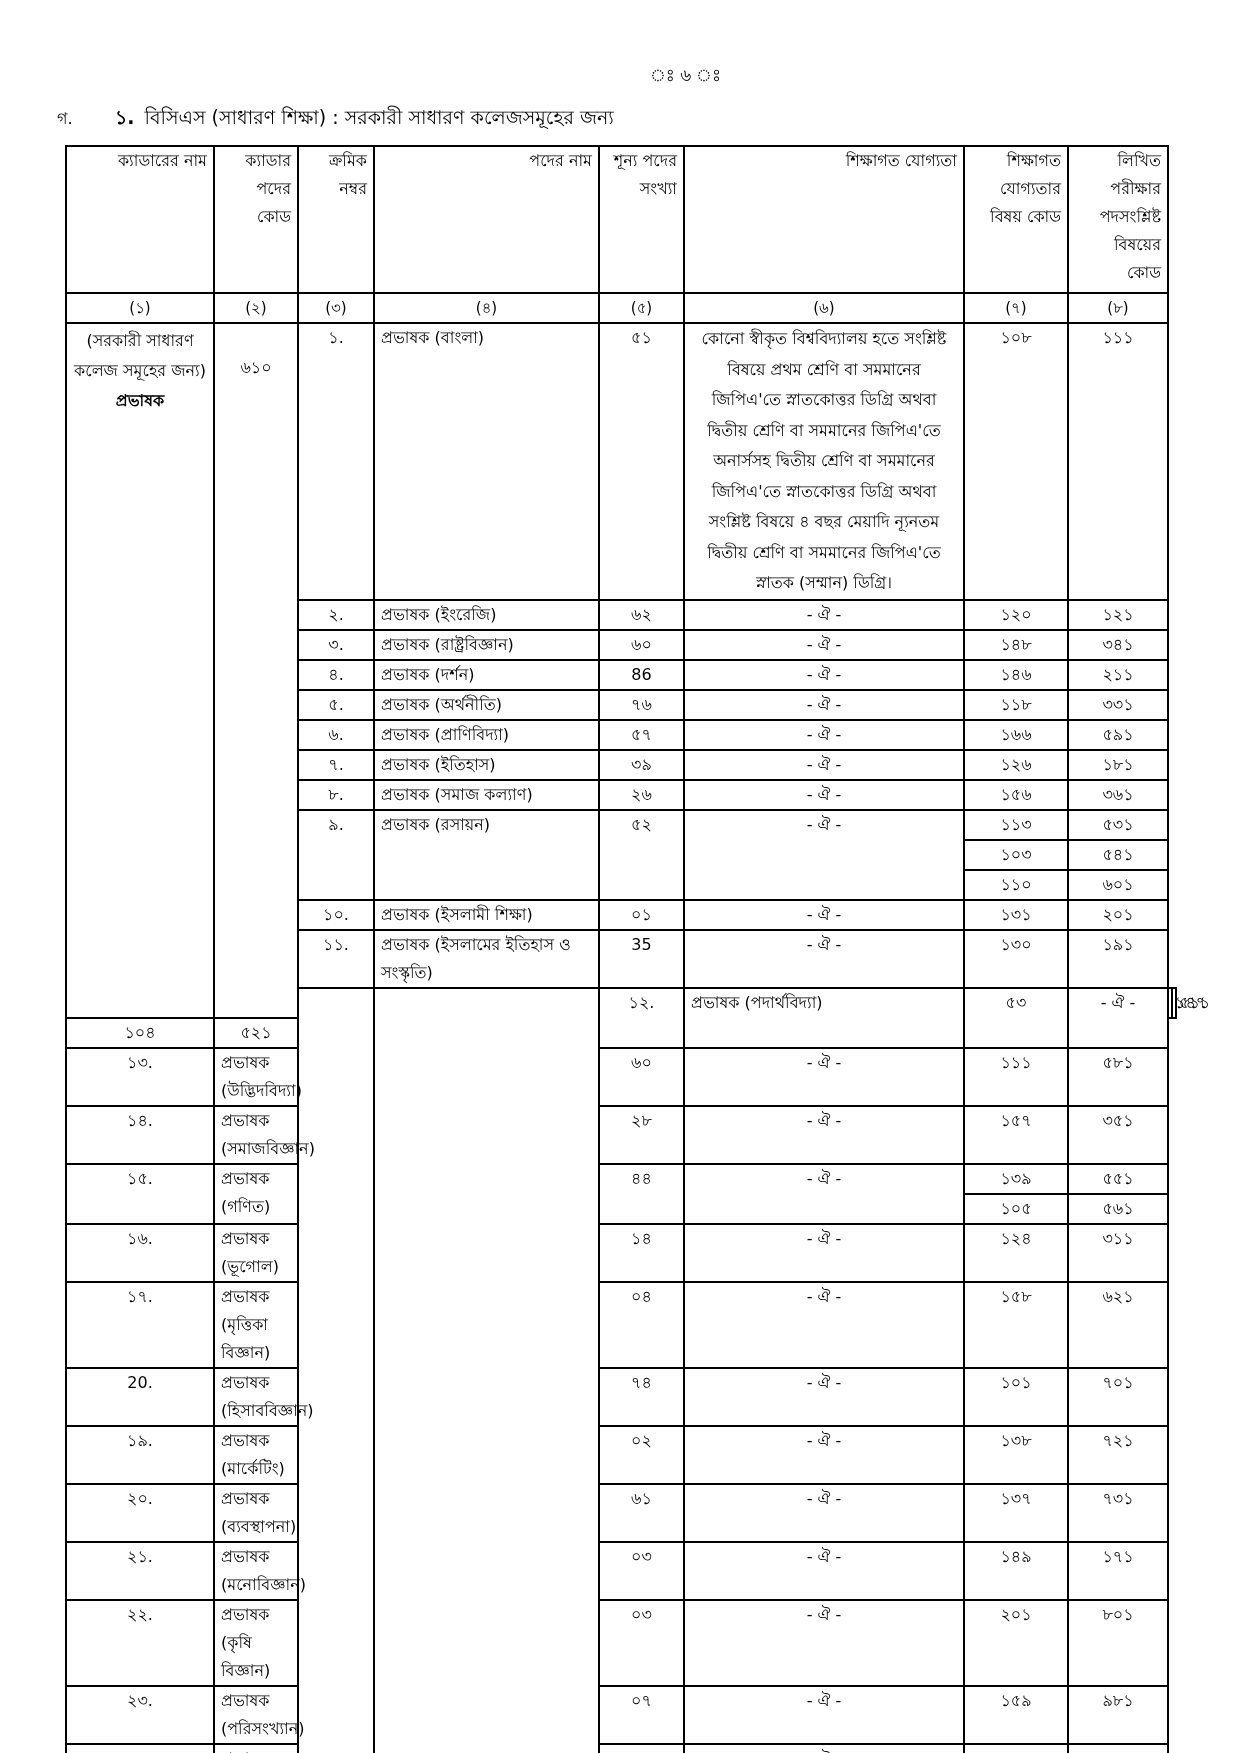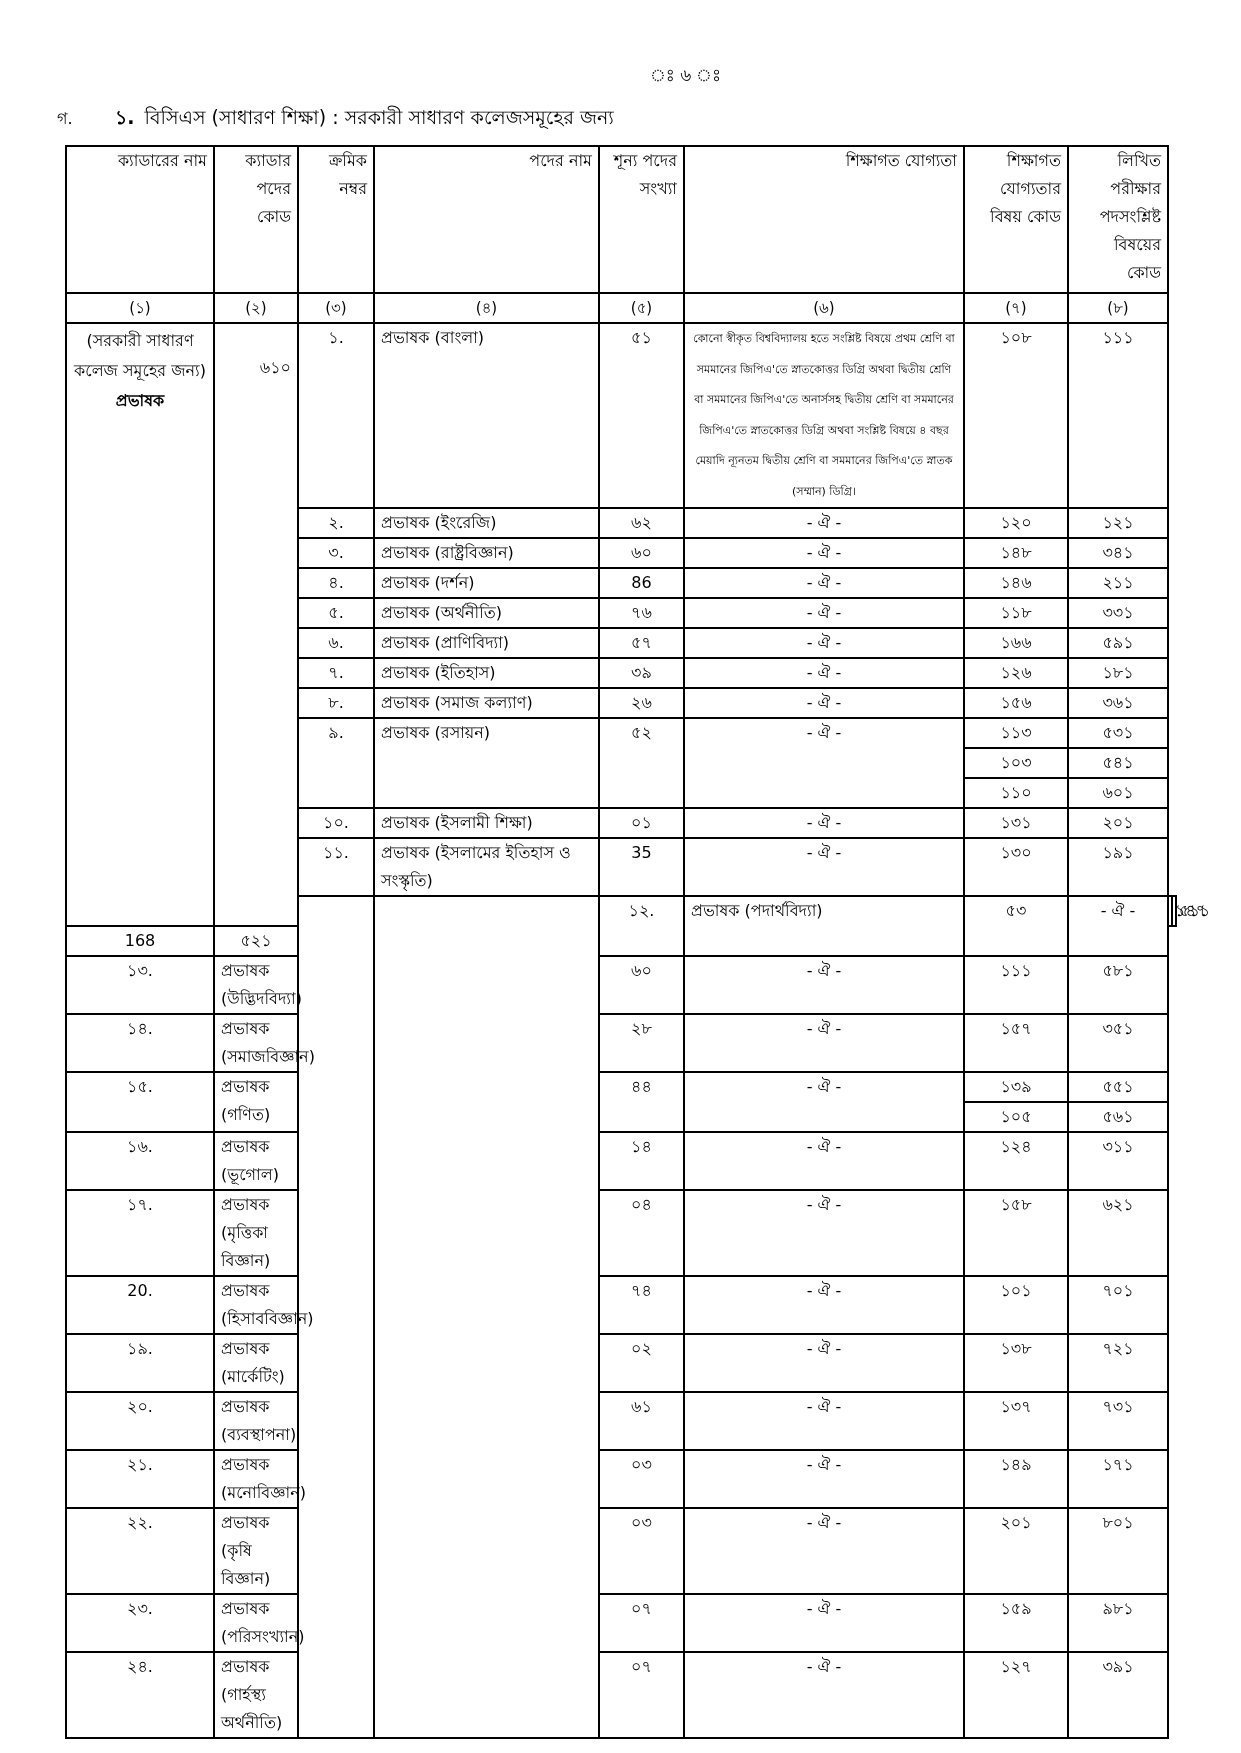--- a/index.html
+++ b/index.html
@@ -28,24 +28,24 @@
       border: 2px solid #000;
       padding: 0 6px;
       vertical-align: top;
       line-height: 28px;
       font-weight: normal;
     }
     th { text-align: right; }
     .hdr th { font-weight: bold; line-height: 29px; padding-top: 2px; }
     .colnum td { text-align: center; line-height: 24px; font-size: 15px; }
     .c { text-align: center; }
-    .qual { text-align: center; line-height: 30.5px !important; font-size: 11px; }
+    .qual { text-align: center; line-height: 30.5px !important; font-size: 16px; }
     .cadre { text-align: center; line-height: 30px !important; padding-top: 2px !important; }
     .cadre b { font-weight: bold; margin-top: 16px; }
-    .code610 { text-align: right; padding-top: 30px !important; }
+    .code610 { text-align: center; padding-top: 30px !important; }
     td.nb-top { border-top: none !important; }
     td.nb-bottom { border-bottom: none !important; }
   </style>
 </head>
 <body>
 
 <div class="page-num">ঃ ৬ ঃ</div>
 
 <div class="heading">
   <span class="ga">গ.</span><span class="num">১.</span><span>বিসিএস (সাধারণ শিক্ষা) : সরকারী সাধারণ কলেজসমূহের জন্য</span>
@@ -196,21 +196,21 @@
       <td class="nb-top" rowspan="23"></td>
       <td rowspan="23"></td>
       <td class="c" rowspan="2">১২.</td>
       <td rowspan="2">প্রভাষক (পদার্থবিদ্যা)</td>
       <td class="c" rowspan="2">৫৩</td>
       <td class="c" rowspan="2">- ঐ -</td>
       <td class="c">১৪৭</td>
       <td class="c">৫১১</td>
     </tr>
     <tr>
-      <td class="c">168</td>
+      <td class="c">১০৪</td>
       <td class="c">৫২১</td>
     </tr>
 
     <tr>
       <td class="c">১৩.</td>
       <td>প্রভাষক (উদ্ভিদবিদ্যা)</td>
       <td class="c">৬০</td>
       <td class="c">- ঐ -</td>
       <td class="c">১১১</td>
       <td class="c">৫৮১</td>

